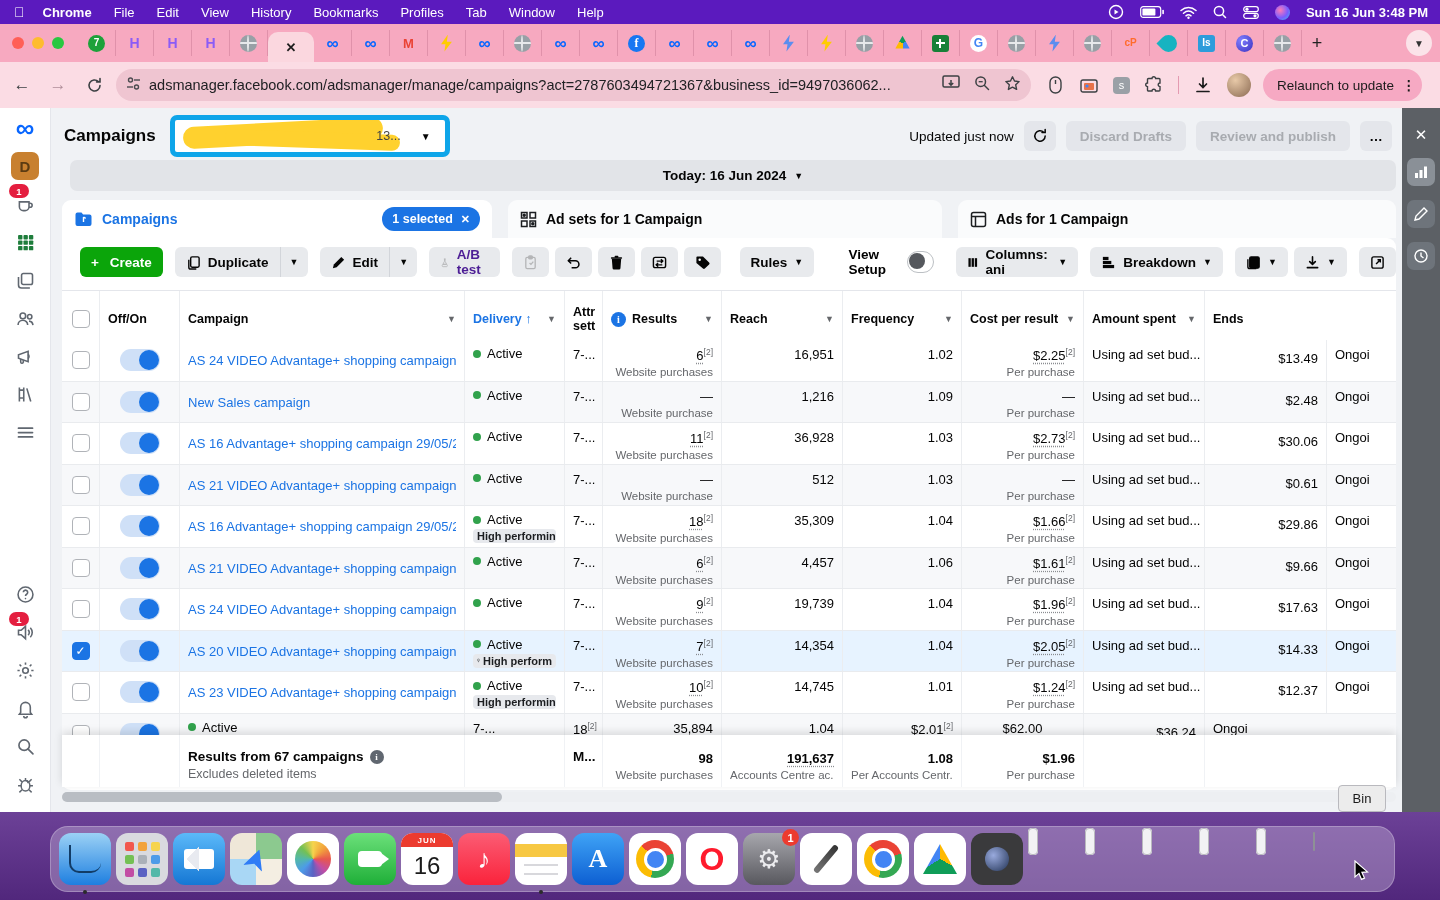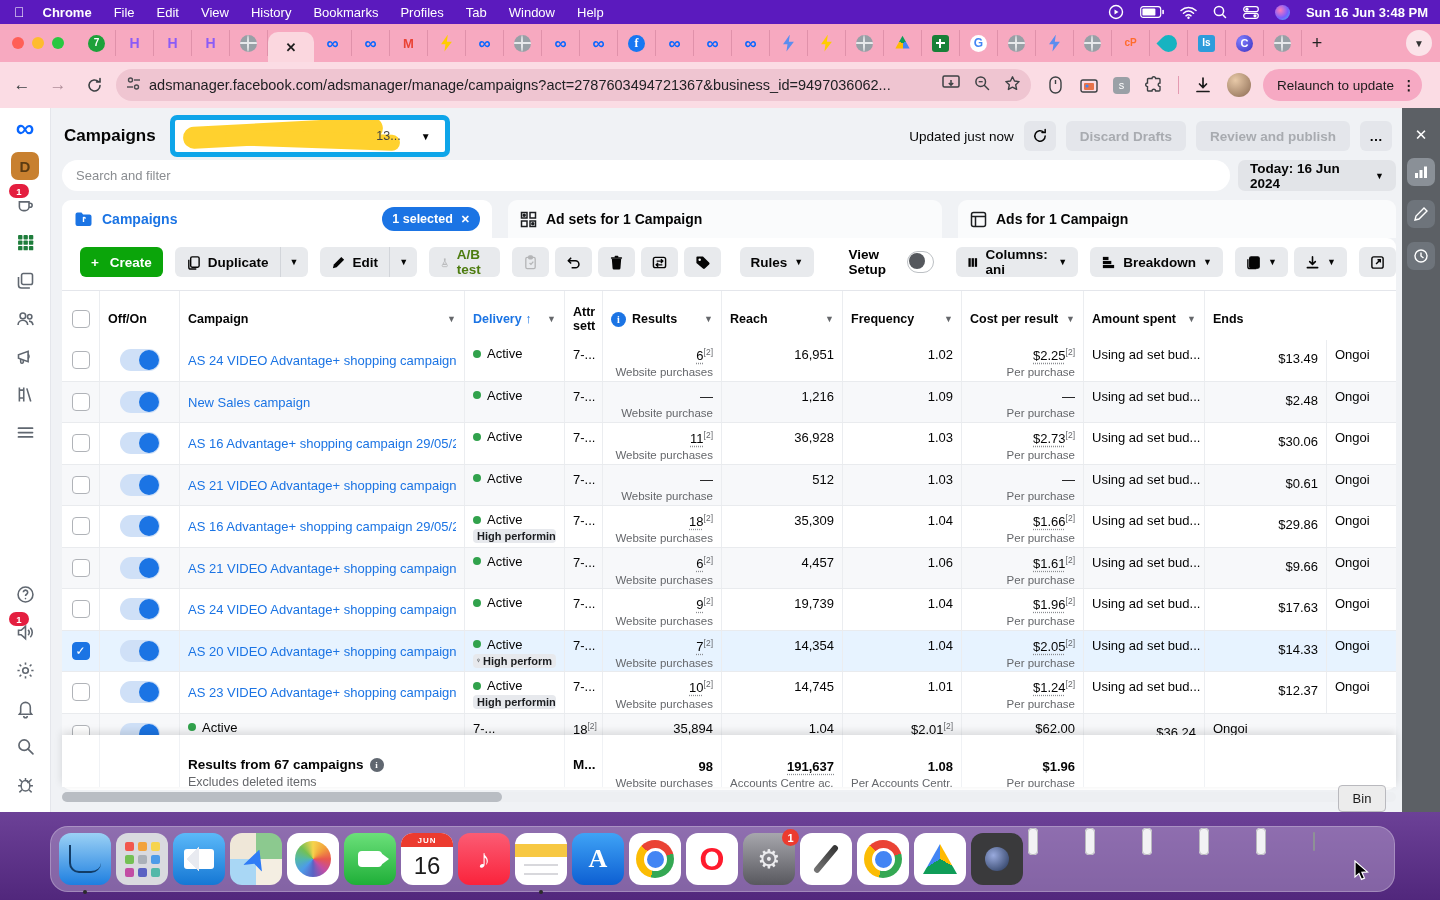--- a/index.html
+++ b/index.html
@@ -110,21 +110,21 @@
   .ltab.active .tlabel{color:#1B74E4;}
   #selpill{margin-left:auto;background:#1B74E4;color:#fff;border-radius:14px;height:24px;display:flex;align-items:center;padding:0 10px;font-size:12.5px;font-weight:bold;gap:8px;}
   #selpill .x{font-size:11px;}
 
   
   #card{left:62px;top:238px;width:1334px;height:552px;background:#fff;border-radius:0 9px 9px 9px;}
   #amtoolbar{left:62px;top:247px;width:1334px;height:30px;display:flex;align-items:center;}
   .tbtn{height:30px;border-radius:6px;background:#E8EAED;display:flex;align-items:center;padding:0 11px;font-size:13.5px;font-weight:bold;color:#050505;gap:7px;box-sizing:border-box;}
   .tbtn svg{width:15px;height:15px;}
   .tbtn .caret{font-size:9px;}
-  .tbtn.dis{color:#4d7c0f;}
+  .tbtn.dis{color:#4c1d95;}
   .tbtn.dis svg{opacity:.45;}
   .split{display:flex;}
   .split .main{border-radius:6px 0 0 6px;}
   .split .drop{border-radius:0 6px 6px 0;border-left:1px solid #d2d5da;width:28px;justify-content:center;padding:0;}
   #createbtn{background:#0BA50A;color:#fff;margin-left:18px;}
   .gap{width:18px;}
   .sgap{width:9px;}
   #viewsetup{display:flex;align-items:center;gap:10px;margin:0 10px;}
   #viewsetup .vslabel{font-size:13.5px;font-weight:bold;}
   .toggleoff{width:36px;height:20px;border-radius:11px;background:#fff;border:1px solid #BCC0C4;position:relative;}
@@ -151,26 +151,26 @@
   .cname{font-size:13px;color:#1B74E4;white-space:nowrap;overflow:hidden;display:block;line-height:33px;}
   .dl{display:flex;align-items:center;gap:6px;font-size:13px;color:#050505;margin-top:2px;}
   .dot{width:8px;height:8px;border-radius:50%;background:#31A24C;flex:0 0 8px;}
   .hp{margin-top:2px;background:#E7E9ED;border-radius:4px;font-size:11px;font-weight:bold;color:#1c1e21;padding:1px 4px;white-space:nowrap;overflow:hidden;max-width:86px;display:flex;align-items:center;gap:3px;box-sizing:border-box;}
   .attrcell{font-size:13px;color:#050505;padding-top:7px;}
   .num{font-size:13px;color:#050505;text-align:right;margin-top:3px;white-space:nowrap;}
   .num sup{font-size:8.5px;color:#65676B;}
   .du{text-decoration:underline dotted #8a8d91;text-underline-offset:3px;}
   .sub{font-size:11.5px;color:#65676B;text-align:right;margin-top:3px;white-space:nowrap;overflow:hidden;}
   .budL{font-size:13px;color:#050505;padding-top:7px;white-space:nowrap;overflow:hidden;}
-  .budR{text-align:right;}
+  .budR{text-align:center;}
   .endsc{font-size:13px;color:#050505;padding-top:7px;white-space:nowrap;overflow:hidden;}
 
   
   #tfoot{left:62px;top:735px;width:1334px;height:52px;background:#fff;box-shadow:0 -3px 8px rgba(0,0,0,.12);}
-  #tfoot .td{border-right:1px solid #F0F2F5;padding-top:22px;}
+  #tfoot .td{border-right:1px solid #F0F2F5;padding-top:14px;}
   .ftitle{font-size:13.5px;font-weight:bold;color:#050505;display:flex;align-items:center;gap:6px;white-space:nowrap;}
   .ftitle .ginfo{width:14px;height:14px;border-radius:50%;background:#606770;color:#fff;font-size:9px;display:flex;align-items:center;justify-content:center;font-family:"Liberation Serif",serif;}
   .fsub{font-size:12.5px;color:#65676B;margin-top:3px;white-space:nowrap;}
   .fnum{font-size:13px;font-weight:bold;color:#050505;text-align:right;margin-top:2px;}
 
   
   #hscroll{left:62px;top:792px;width:1334px;height:10px;background:#EDEFF2;border-radius:5px;}
   #hthumb{position:absolute;left:0;top:0;width:440px;height:10px;background:#B9BDC3;border-radius:5px;}
 
   
@@ -571,21 +571,20 @@
       </span>
       <span class="hbtn dis">Discard Drafts</span>
       <span class="hbtn dis">Review and publish</span>
       <span class="hbtn icon">
           <b>…</b>
         </span>
     </span>
   </div>
 
   <div id="searchrow" class="abs">
-    <span id="searchbox">Search and filter</span>
     <span id="datepill">
       <span>Today: 16 Jun 2024</span>
       <span class="caret">▼</span>
     </span>
   </div>
 
   <div class="ltab active abs" style="left:62px;width:430px;">
     <span class="ticon">
       <svg width="19" height="17" viewBox="0 0 19 17">
           <path d="M1.5 3.5a2 2 0 012-2h4l1.6 2h6.4a2 2 0 012 2v7.5a2 2 0 01-2 2h-12a2 2 0 01-2-2z" fill="#1B74E4"></path>

